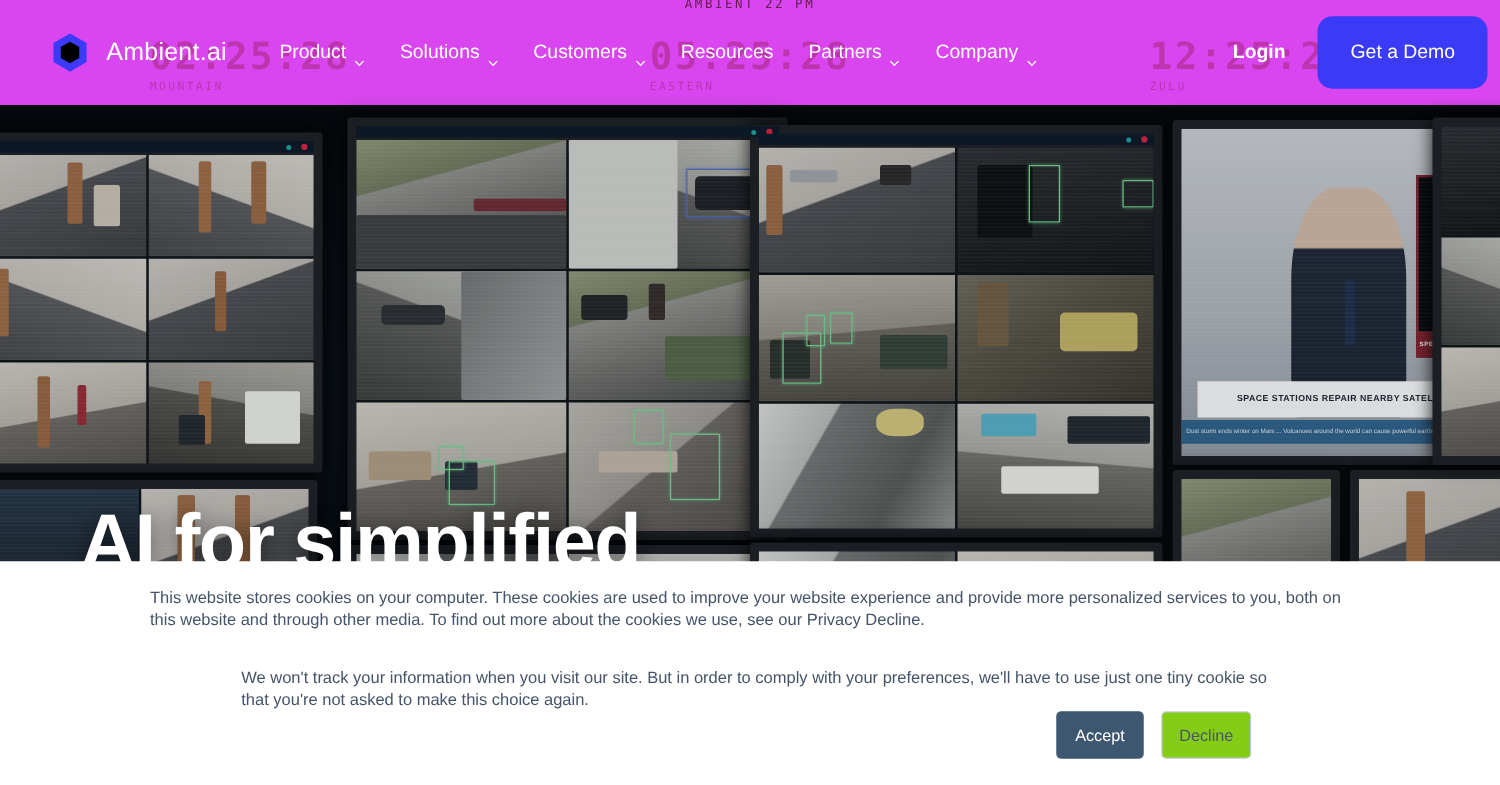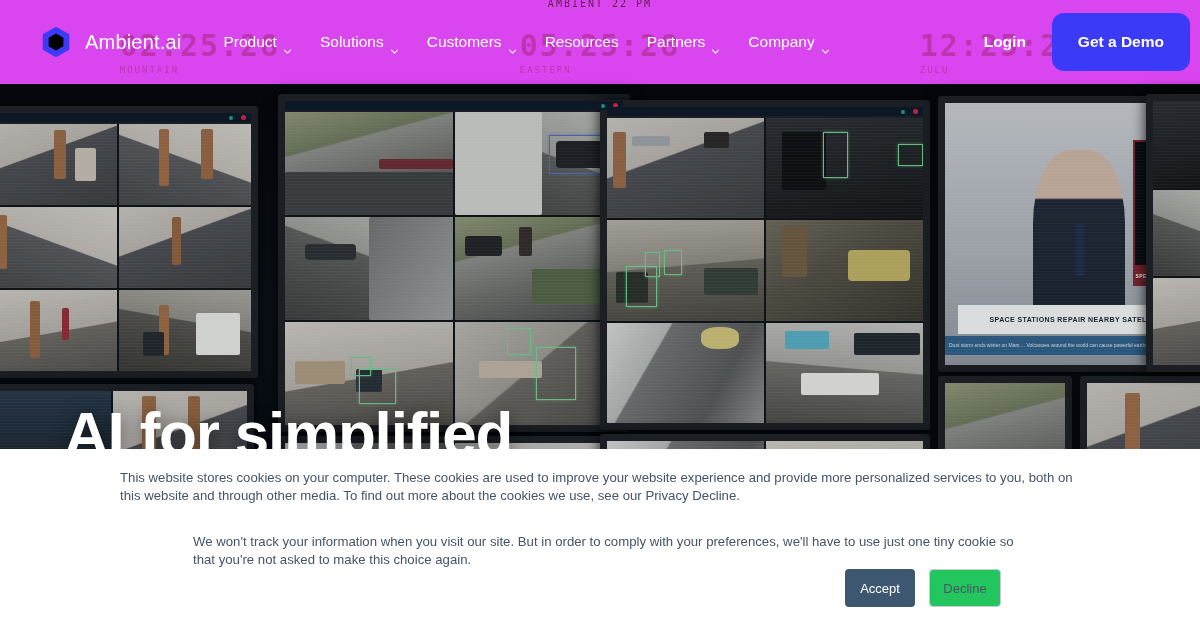--- a/index.html
+++ b/index.html
@@ -106,21 +106,21 @@
   .brand { display:flex; align-items:center; gap:11px; margin-right:42px; }
   .brand .hexwrap { width:36px; height:36px; display:block; }
   .brand .name { color:#fff; font-size:20px; letter-spacing:.2px; font-weight:400; }
 
   .navlinks { display:flex; align-items:center; gap:28px; flex:1; }
   .navlink { color:#fff; font-size:15.5px; display:flex; align-items:flex-end; gap:6px;
              cursor:pointer; white-space:nowrap; }
   .chev { width:9px; height:9px; display:block; }
   .login { color:#fff; font-size:15.5px; font-weight:700; margin-right:26px;
            cursor:pointer; white-space:nowrap; }
-  .demo { background:#3b3bf7; color:#fff; font-size:15.5px; font-weight:700;
+  .demo { background:#3b3bf7; color:#fff; font-size:15.5px; font-weight:400;
           border:none; border-radius:12px; padding:0 26px; height:58px; cursor:pointer;
           font-family:"Liberation Sans",sans-serif; white-space:nowrap; }
 
   
   #headline {
     position:absolute; left:64px; top:398px; z-index:20;
     color:#fff; font-size:62px; font-weight:700; letter-spacing:-1.2px;
     white-space:nowrap; text-shadow:0 2px 18px rgba(0,0,0,.5);
   }
 
@@ -138,21 +138,21 @@
     margin:28px 186px 0 193px;
   }
   #cookie a { color:#455468; text-decoration:none; }
   .btnrow { position:absolute; right:199px; bottom:21px; display:flex; gap:14px; }
   .btn-accept {
     background:#3e5771; color:#fff; border:none; border-radius:4px;
     width:70px; height:38px; font-size:13px; cursor:pointer;
     font-family:"Liberation Sans",sans-serif;
   }
   .btn-decline {
-    background:#22c55e; color:#4a5568; border:1px solid #c3cbd6; border-radius:4px;
+    background:#84cc16; color:#4a5568; border:1px solid #c3cbd6; border-radius:4px;
     width:72px; height:38px; font-size:13px; cursor:pointer;
     font-family:"Liberation Sans",sans-serif;
   }
 </style>
 </head>
 <body>
 
 <div id="hero">
 
   <div class="clockbar">

